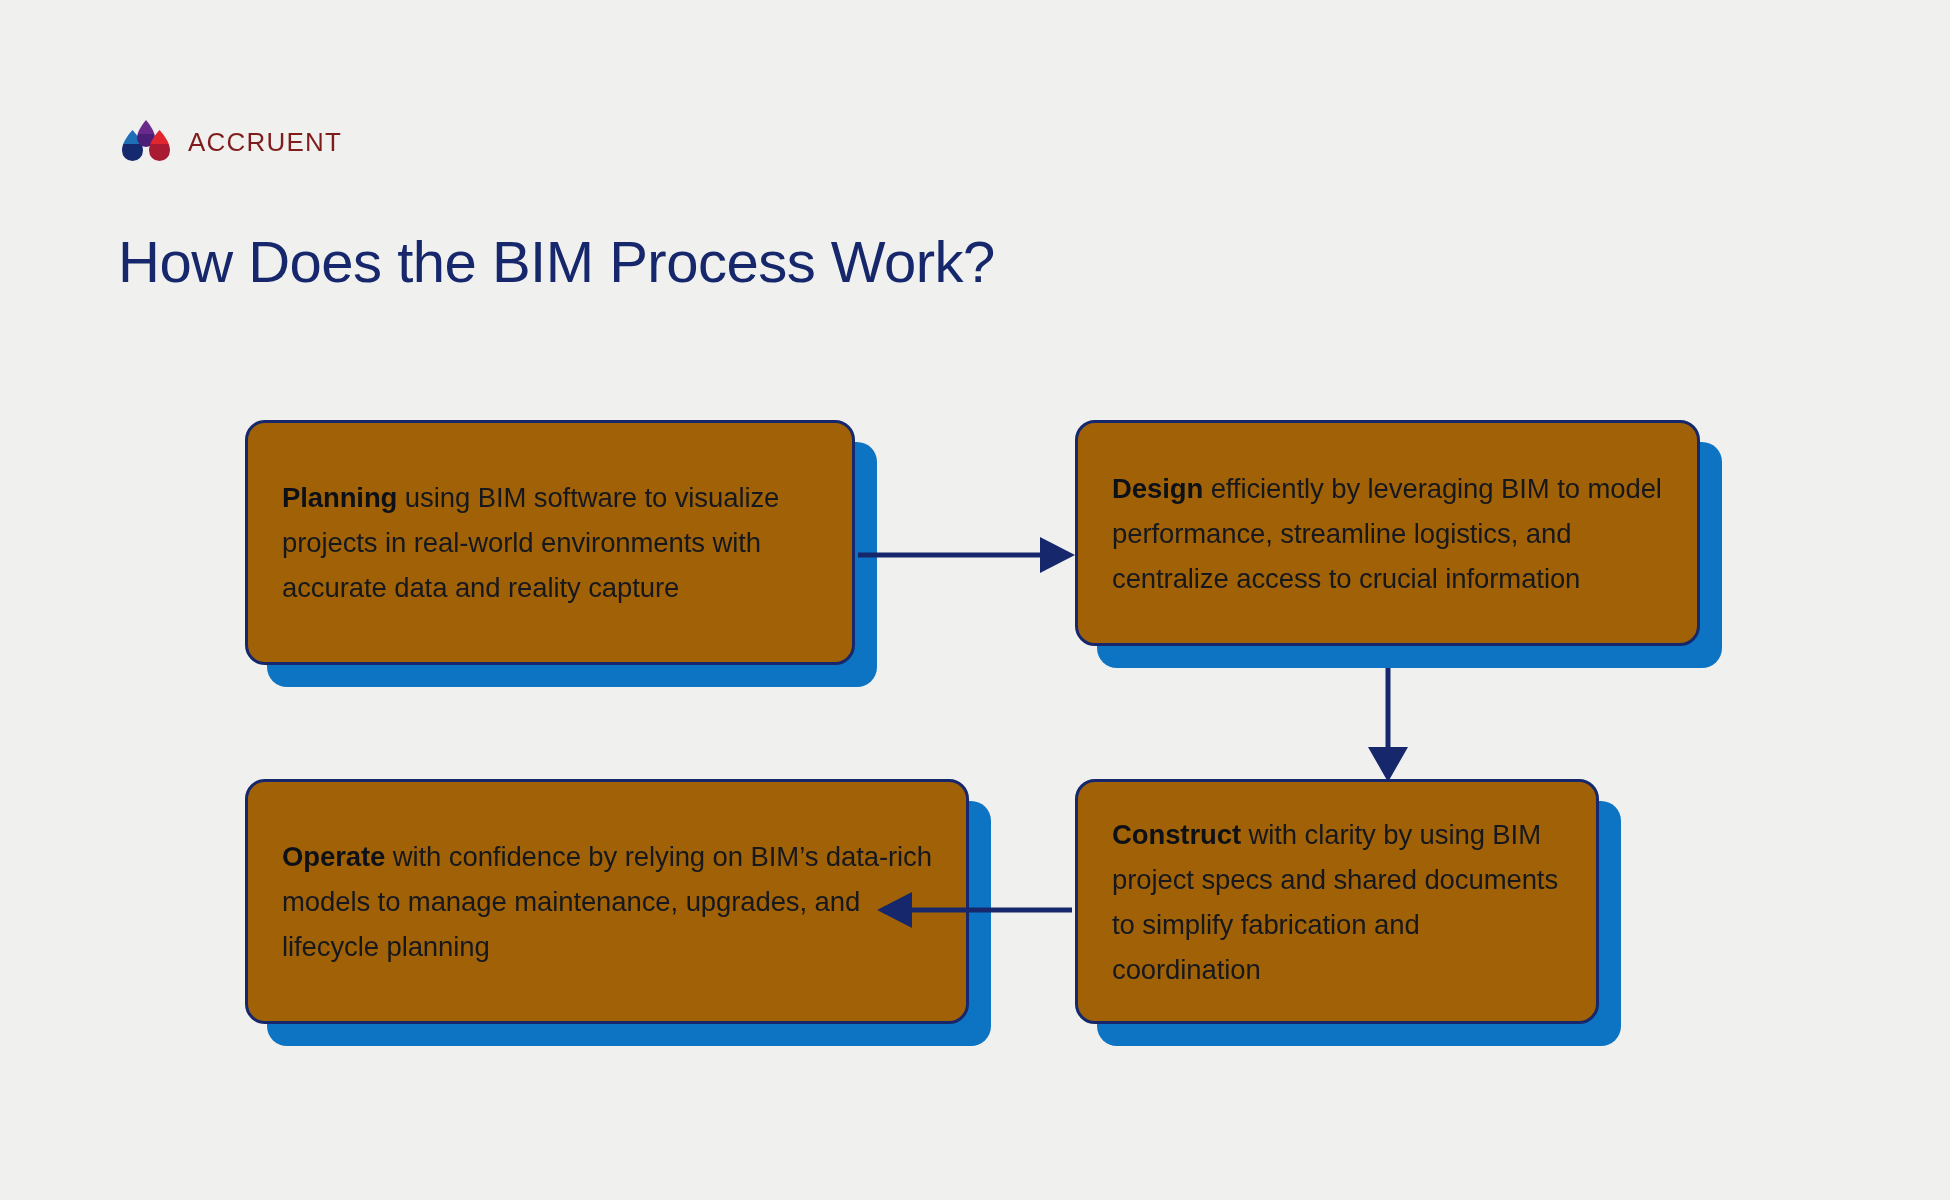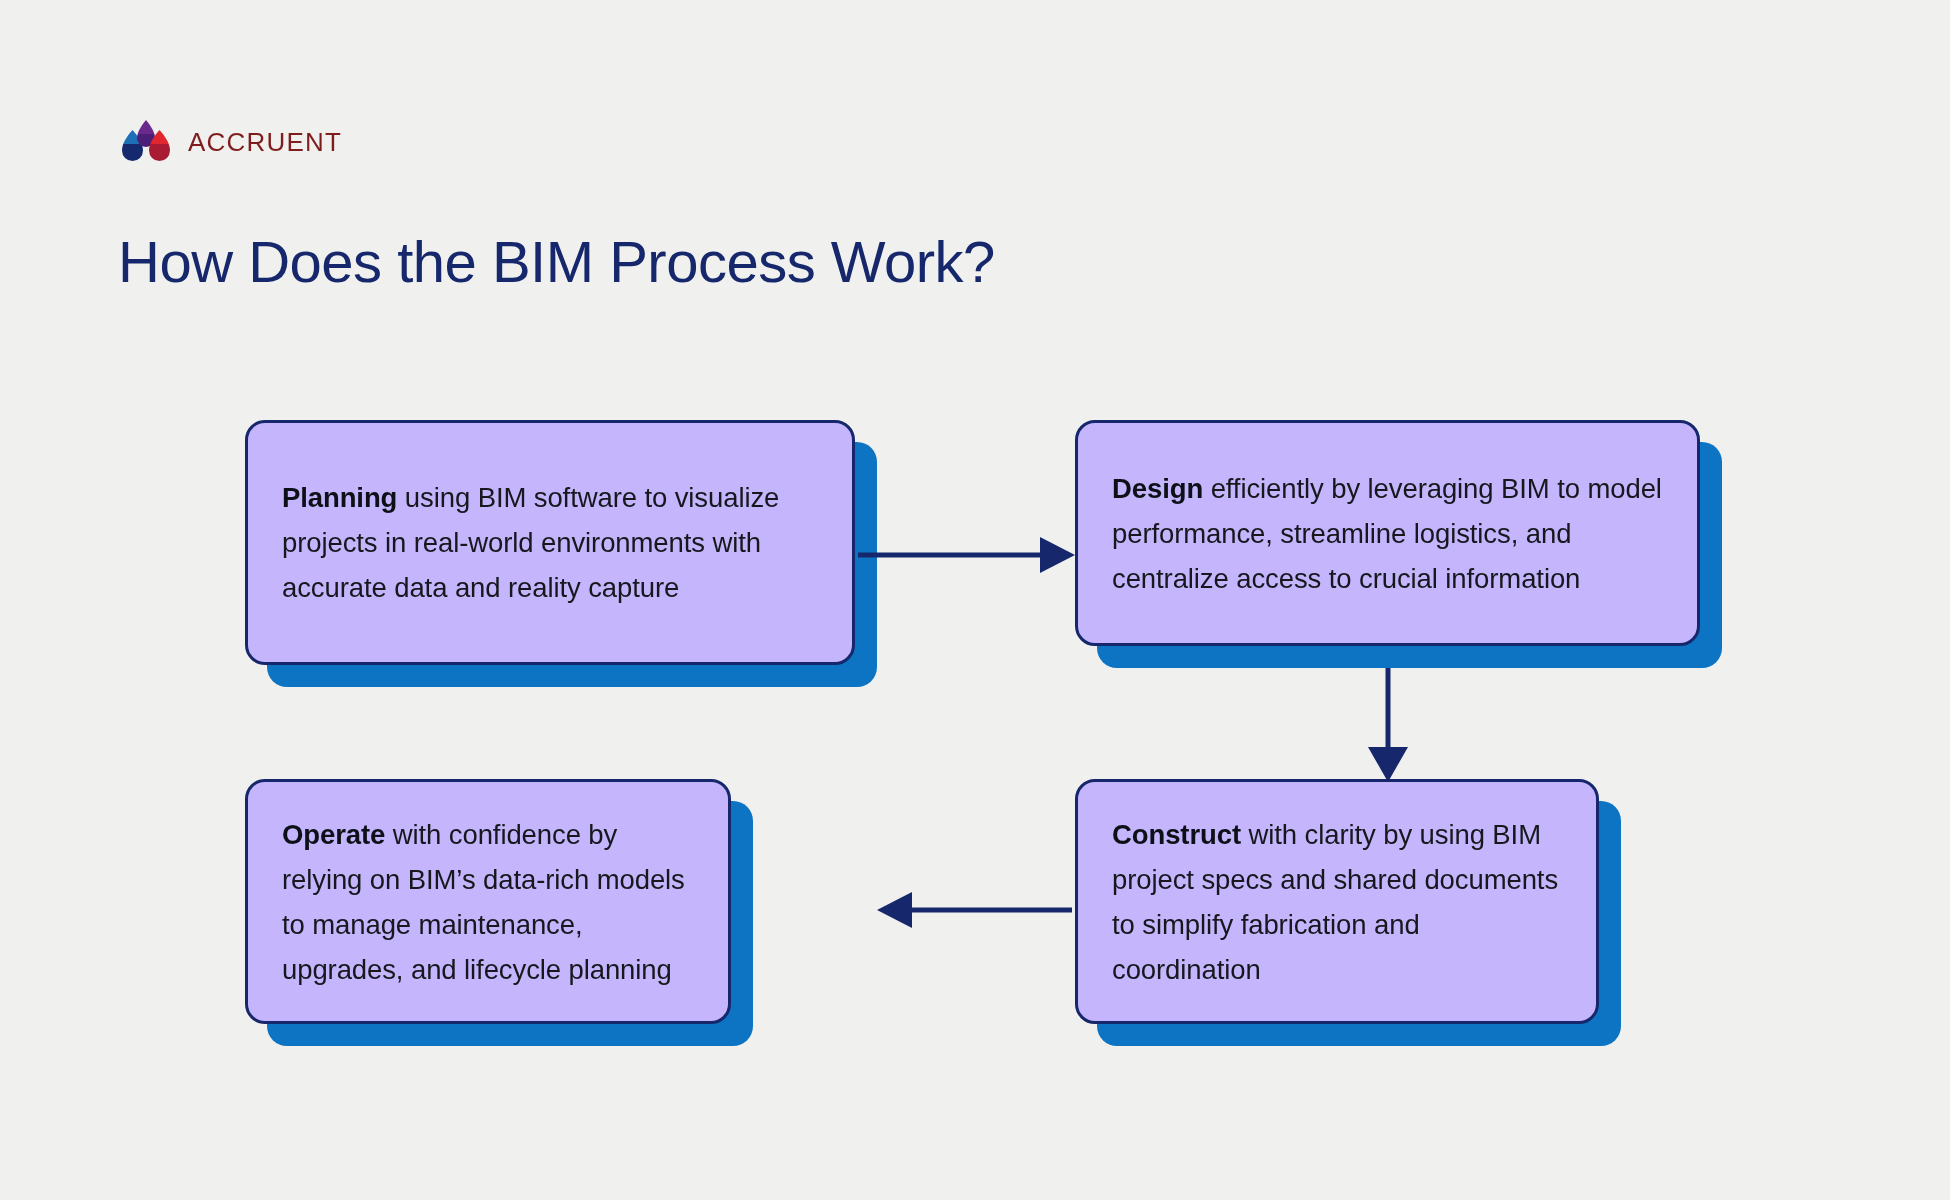--- a/index.html
+++ b/index.html
@@ -71,21 +71,21 @@
     height: 100%;
     background: #0d74c4;
     border-radius: 20px;
   }
   .flow-node .node-card {
     position: absolute;
     left: 0;
     top: 0;
     width: 100%;
     height: 100%;
-    background: #c4b5fd;
+    background: #a16207;
     border: 3px solid #16286b;
     border-radius: 20px;
     box-sizing: border-box;
     display: flex;
     align-items: center;
   }
   .flow-node .node-text {
     padding: 0 34px 0 34px;
     font-size: 27.5px;
     line-height: 45px;
@@ -93,21 +93,21 @@
     letter-spacing: -0.1px;
   }
   .flow-node .node-text b {
     font-weight: bold;
     color: #0d1117;
   }
 
   
   #node-planning  { left: 245px;  top: 420px; width: 610px;  height: 245px; }
   #node-design    { left: 1075px; top: 420px; width: 625px;  height: 226px; }
-  #node-operate   { left: 245px;  top: 779px; width: 486px;  height: 245px; }
+  #node-operate   { left: 245px;  top: 779px; width: 724px;  height: 245px; }
   #node-construct { left: 1075px; top: 779px; width: 524px;  height: 245px; }
 
   
   #flow-arrows {
     position: absolute;
     left: 0;
     top: 0;
     width: 1950px;
     height: 1200px;
     pointer-events: none;

